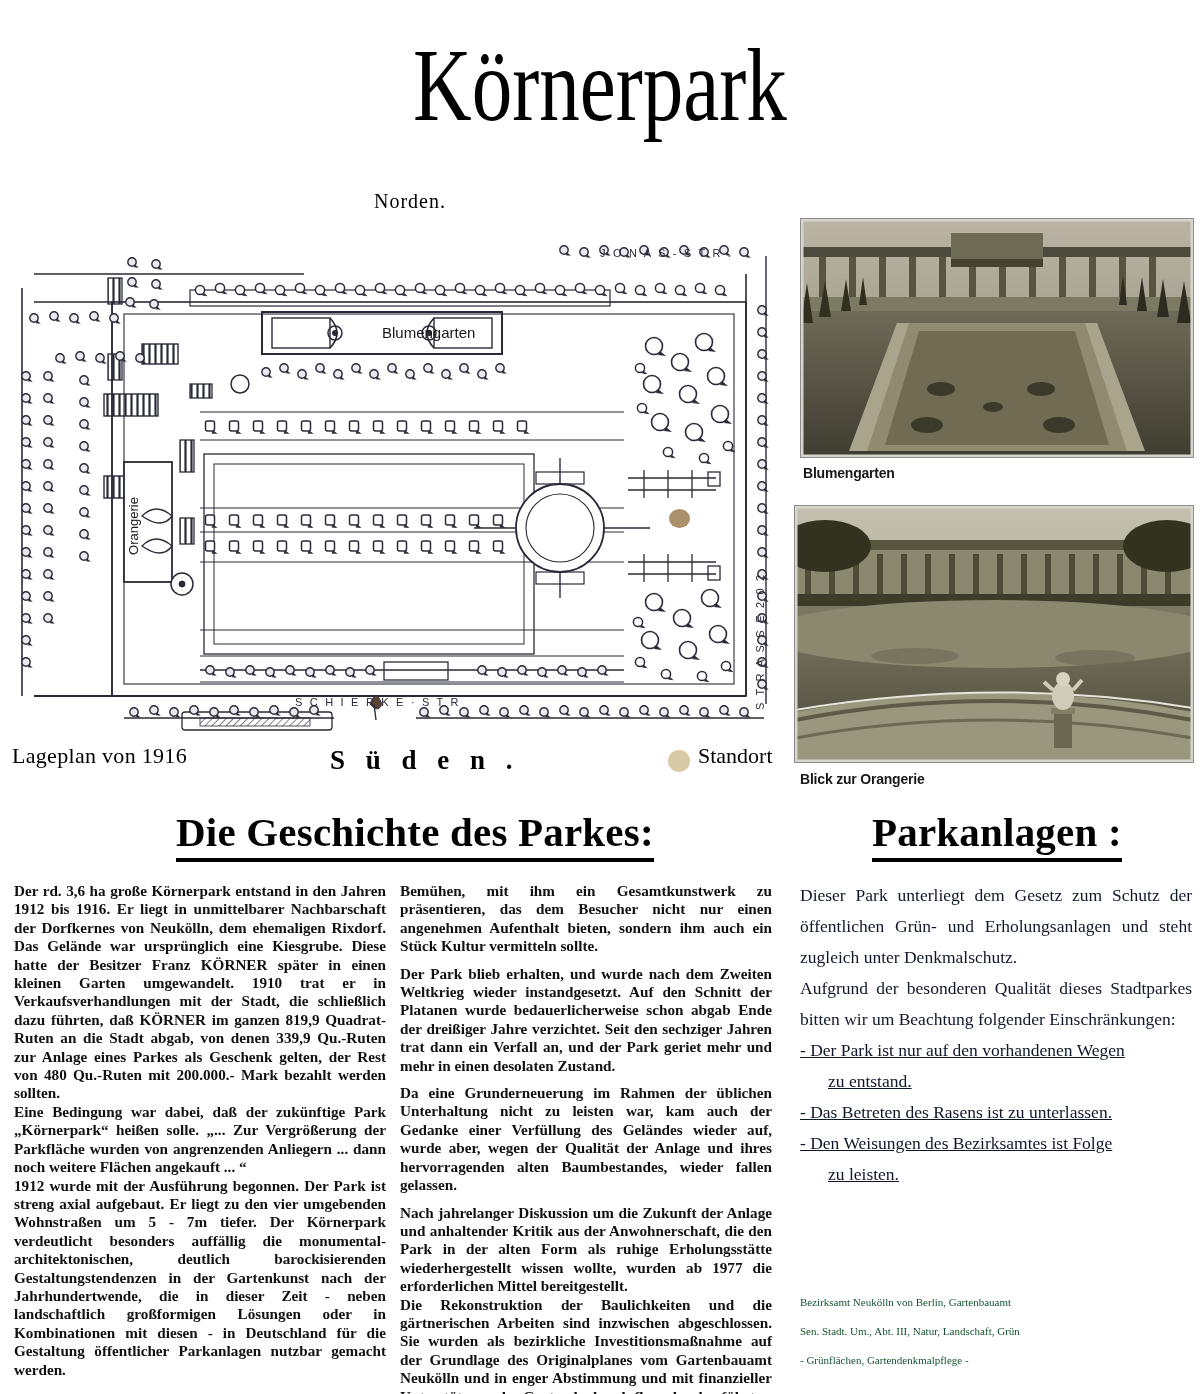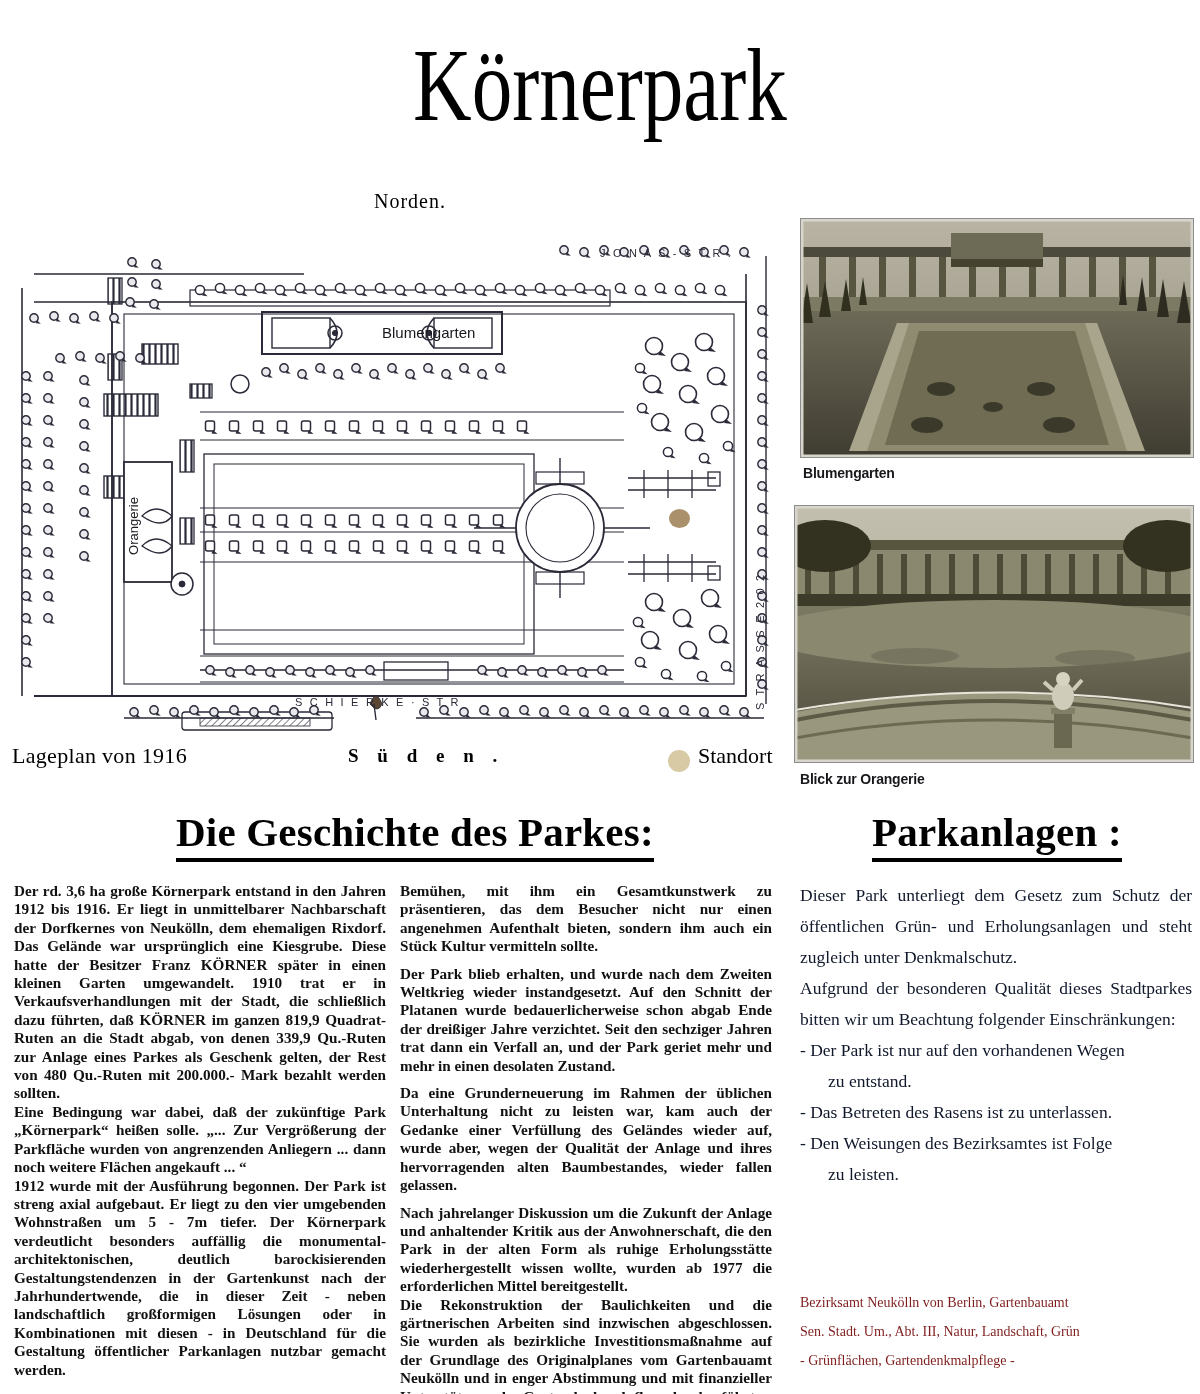--- a/index.html
+++ b/index.html
@@ -74,22 +74,22 @@
   }
 
   #lbl-lageplan {
     position: absolute;
     left: 12px; top: 553px;
     font-size: 22px;
     letter-spacing: 0.3px;
   }
   #lbl-sueden {
     position: absolute;
-    left: 348px; top: 555px;
-    font-size: 19px;
+    left: 330px; top: 555px;
+    font-size: 27px;
     font-weight: bold;
     letter-spacing: 7px;
   }
   #lbl-standort {
     position: absolute;
     left: 698px; top: 553px;
     font-size: 22px;
   }
   #standort-dot {
     position: absolute;
@@ -165,36 +165,36 @@
   #col-right {
     position: absolute;
     left: 800px; top: 880px; width: 392px;
     font-family: "Liberation Serif", serif;
     font-size: 17.5px;
     line-height: 31px;
     text-align: justify;
     color: #0f172a;
   }
   #col-right p { margin: 0; }
-  #col-right ul { list-style: none; margin: 0; padding: 0; }
+  #col-right ul { list-style: none; margin: 0; padding: 0; text-decoration: underline; }
   #col-right li {
     margin: 0;
     padding-left: 14px;
     text-indent: -14px;
     text-align: justify;
   }
   #col-right li .cont { display: block; text-indent: 0; padding-left: 14px; }
 
   #footer-block {
     position: absolute;
     left: 800px; top: 1288px; width: 392px;
     font-family: "Liberation Serif", serif;
-    font-size: 14px;
+    font-size: 11px;
     line-height: 29px;
-    color: #7f1d1d;
+    color: #14532d;
   }
   #footer-block div { white-space: nowrap; }
 </style>
 </head>
 <body>
 
 <div id="title">Körnerpark</div>
 
 <div id="map-panel">
 

